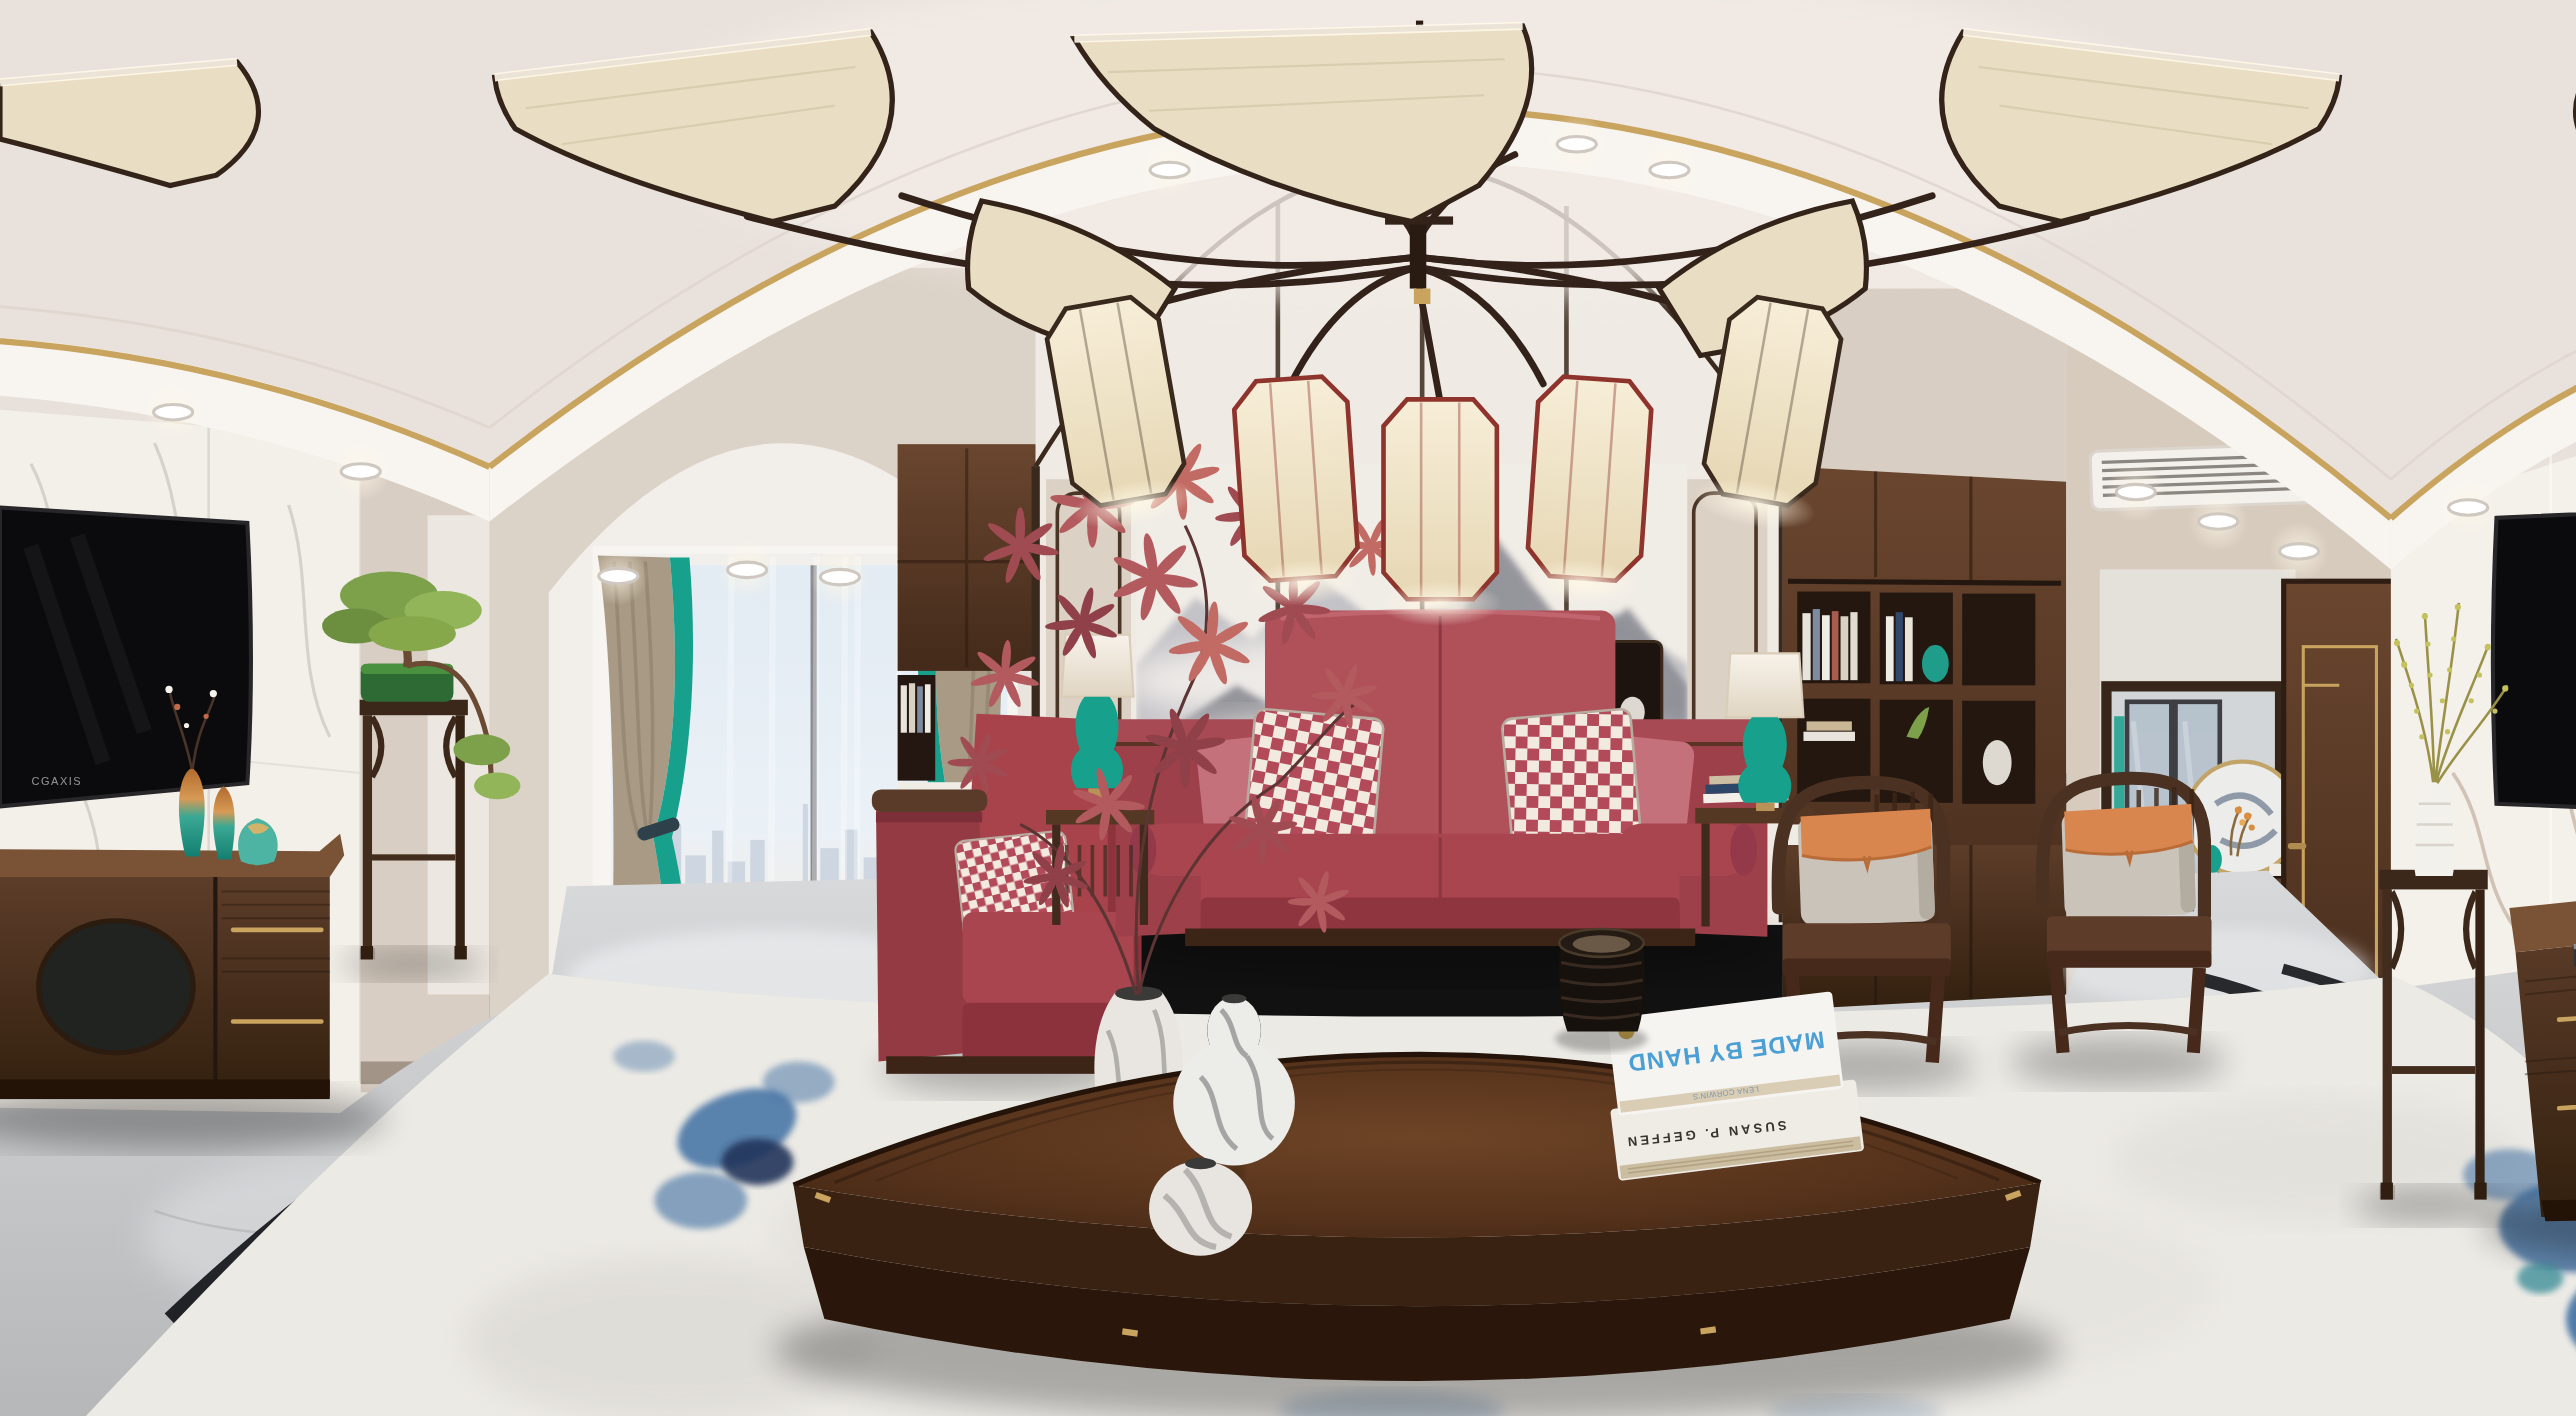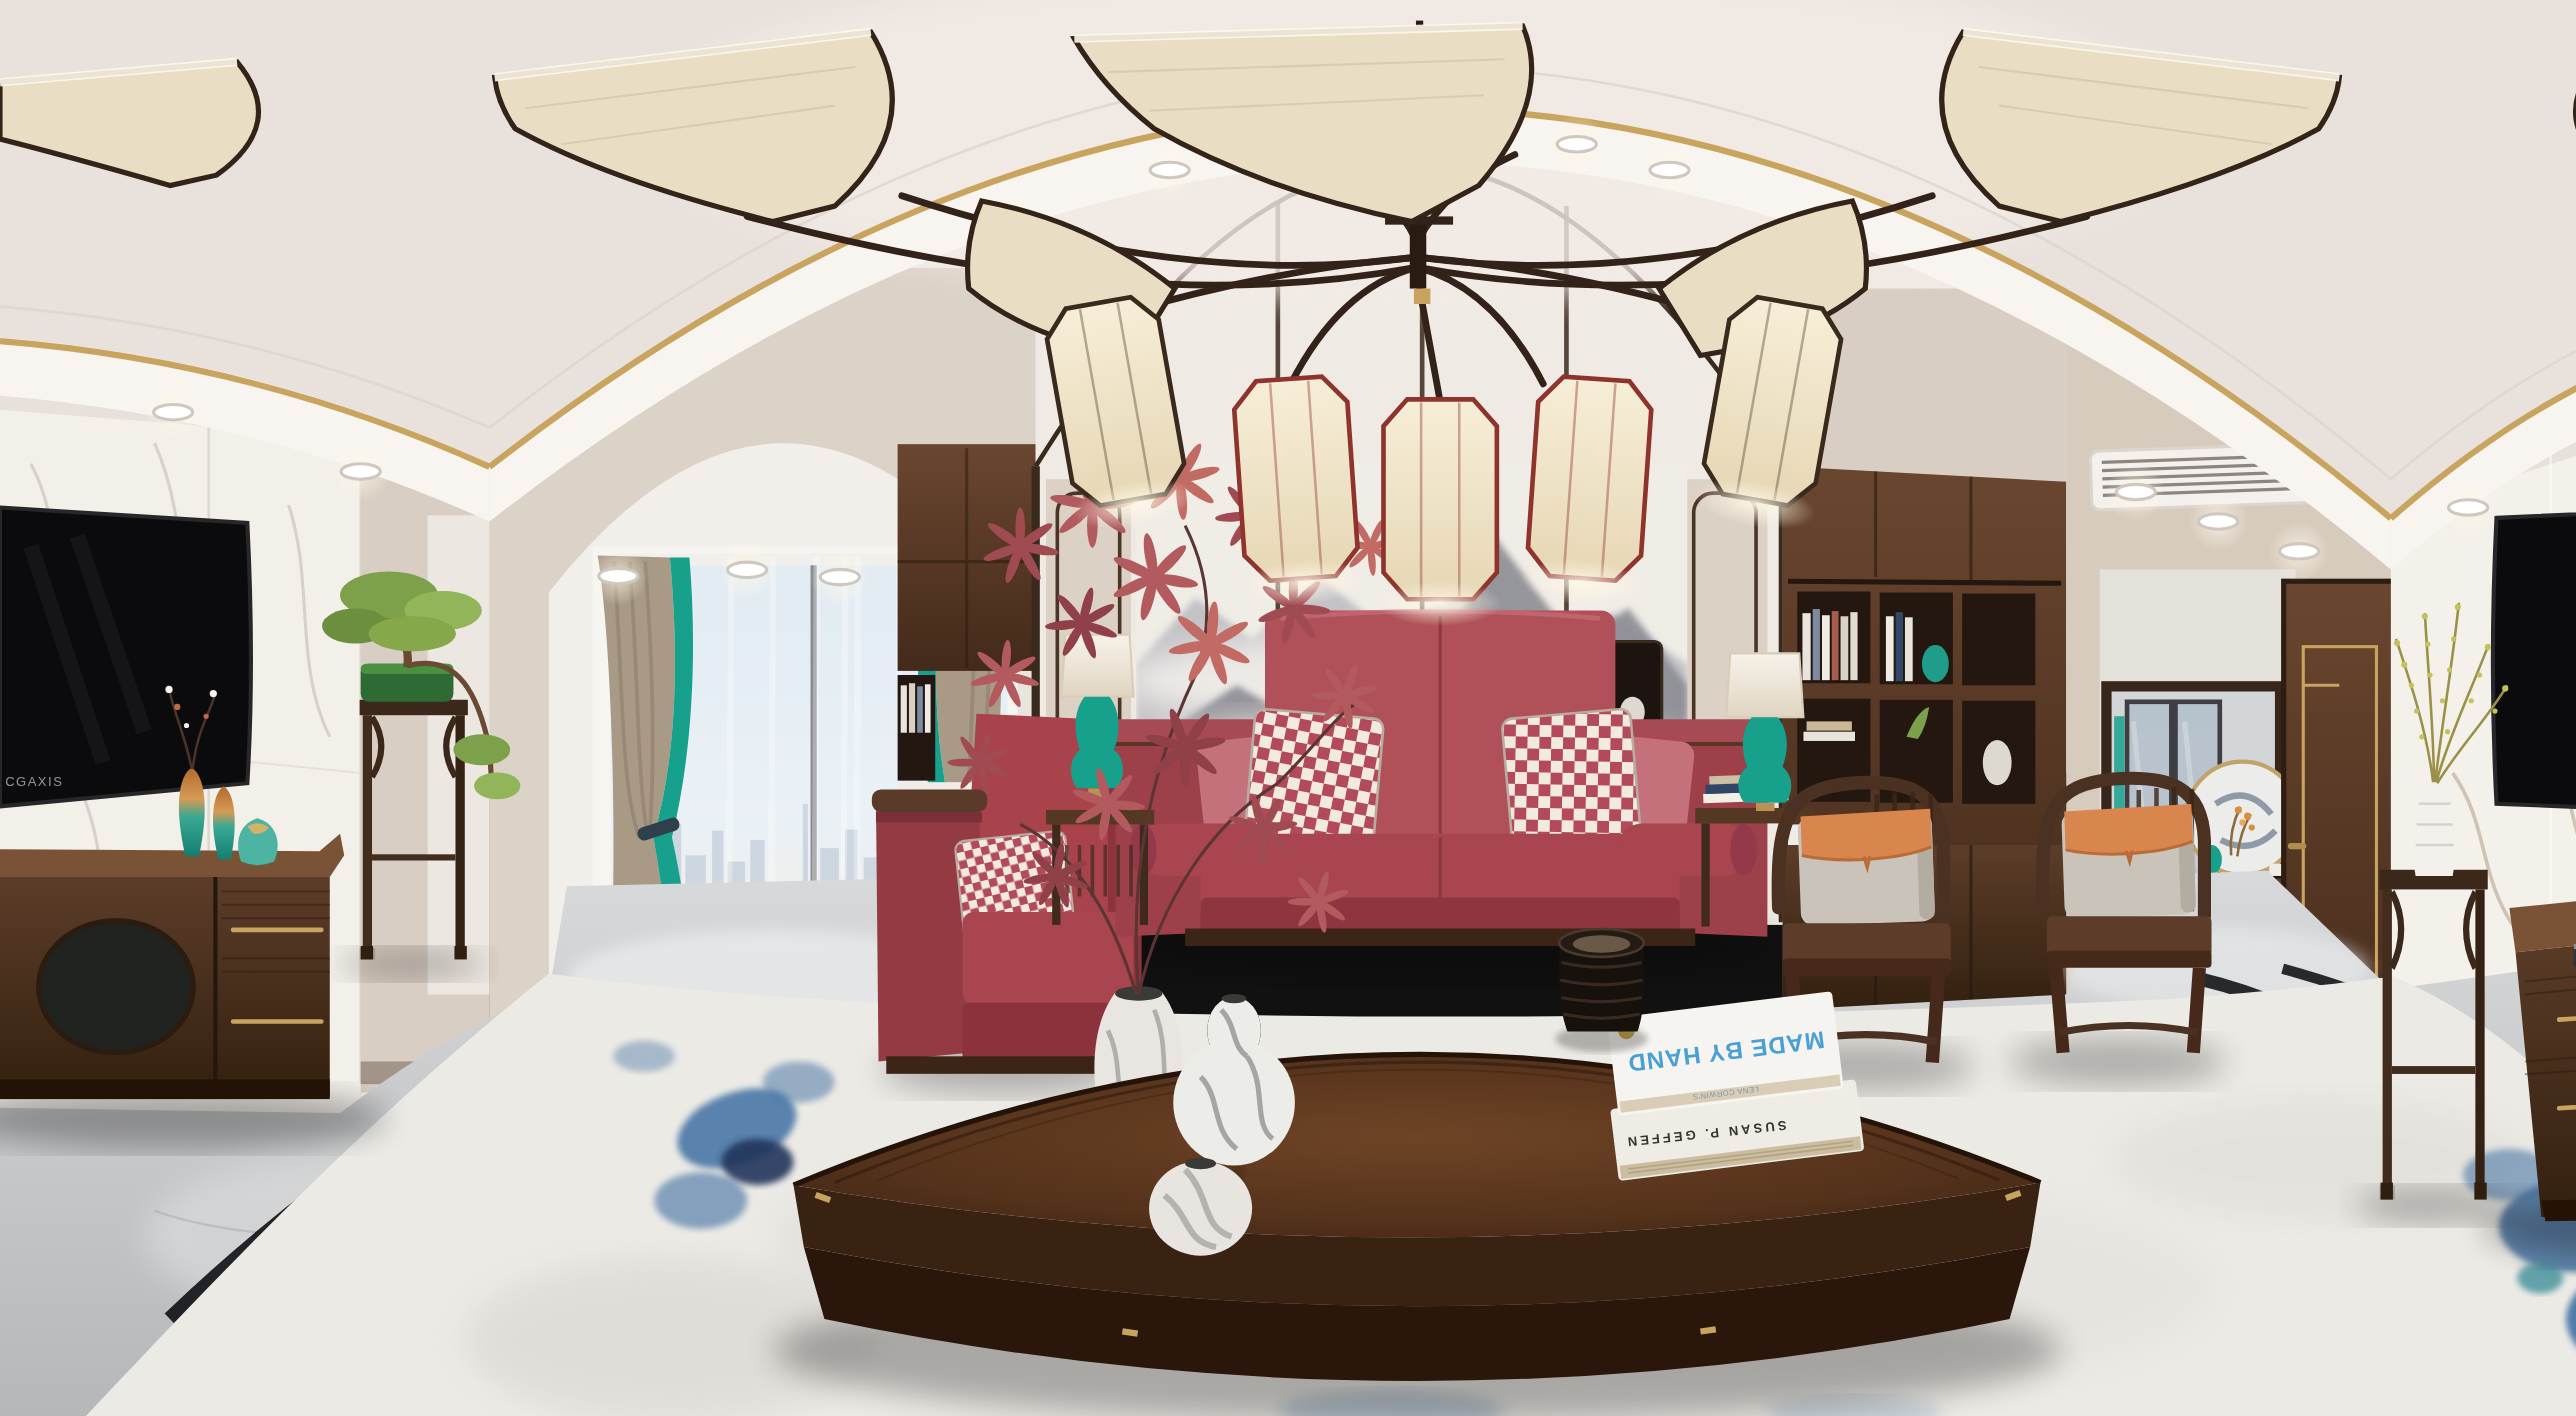--- a/index.html
+++ b/index.html
@@ -1,19 +1,19 @@
 <!DOCTYPE html>
 <html style="font-size:8.2px"><head>
 <meta charset="utf-8">
 <style>
   html,body{margin:0;padding:0;background:#111;}
   .stage{position:relative;width:2834px;height:1417px;overflow:hidden;font-family:"Liberation Sans",sans-serif;}
   .stage svg{position:absolute;left:0;top:0;width:2834px;height:1417px;display:block;}
   .txt{position:absolute;text-align:center;line-height:1.1;}
-  .wm{left:5.2px;top:775px;width:77px;font-size:13px;letter-spacing:1.5px;color:rgba(255,255,255,.55);text-align:left;}
+  .wm{left:5.2px;top:775px;width:77px;font-size:11px;letter-spacing:1.5px;color:rgba(255,255,255,.55);text-align:right;}
   .bt{left:1623px;top:1038px;width:206px;font-size:24px;font-weight:bold;color:#4a9fd4;transform:rotate(173deg);letter-spacing:1px;}
   .ba{left:1651px;top:1088px;width:149px;font-size:7.7px;color:#7f98ad;transform:rotate(173deg);letter-spacing:0.5px;}
   .bs{left:1618px;top:1126px;width:175px;font-size:13px;font-weight:bold;color:#35352f;transform:rotate(174deg);letter-spacing:3.1px;}
 </style>
 </head>
 <body>
 
 <div class="stage">
 <svg viewBox="0 0 5500 2750" preserveAspectRatio="none">
 <defs>

